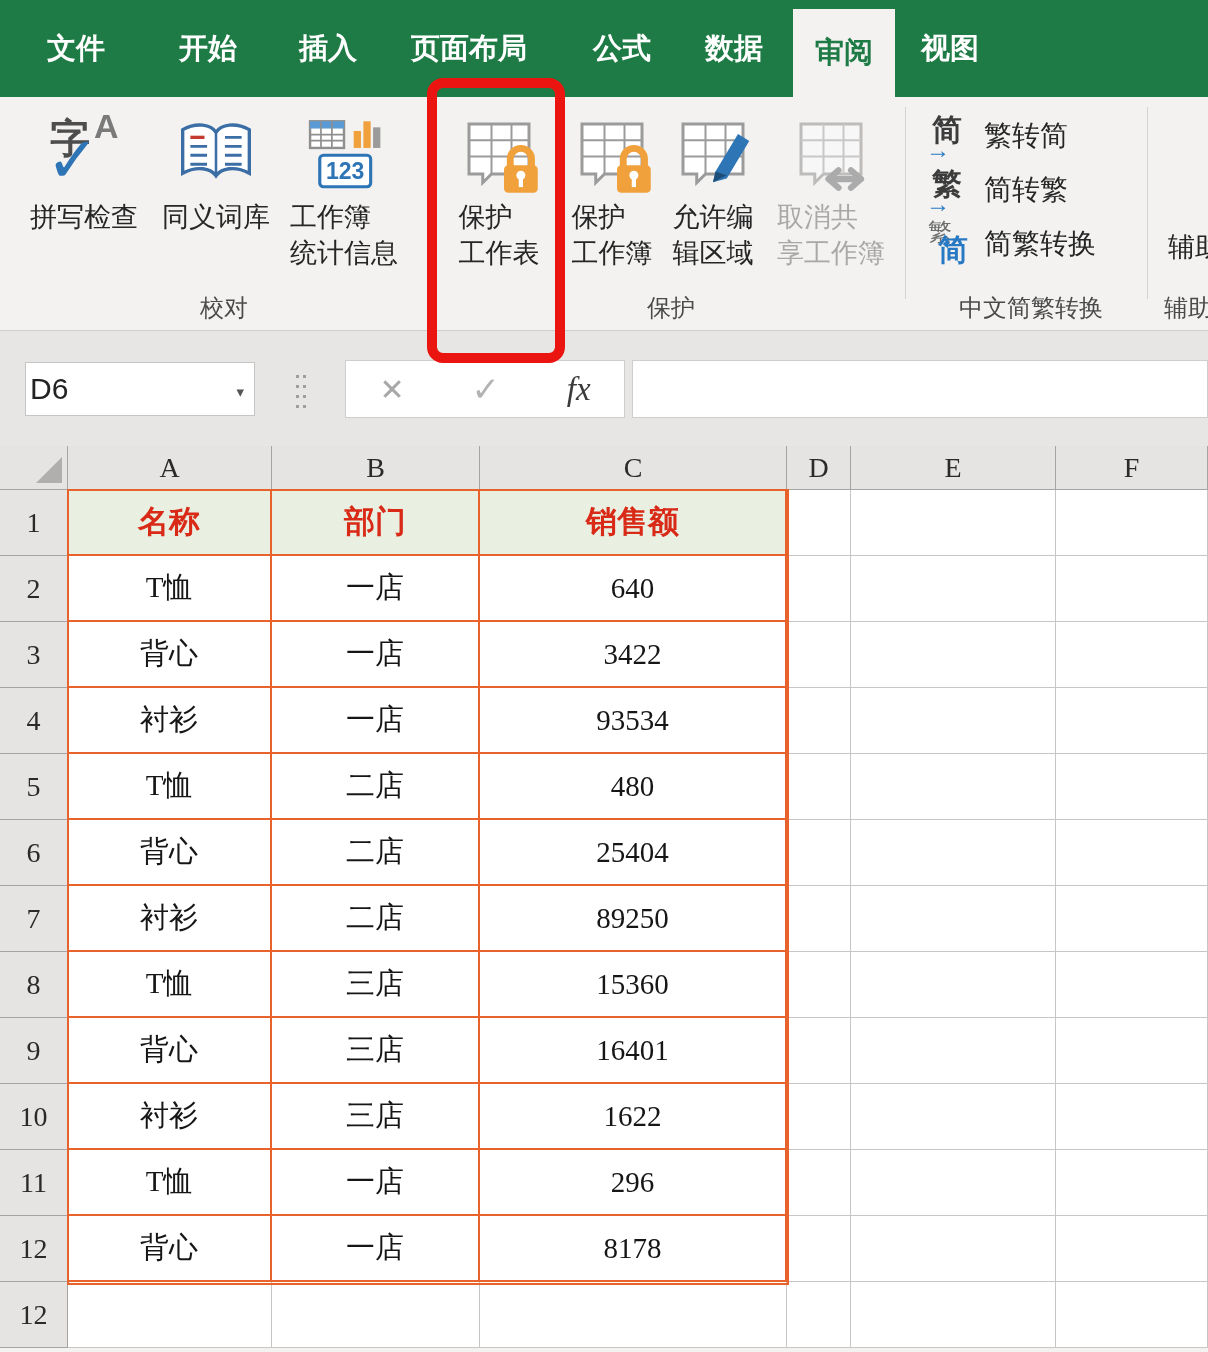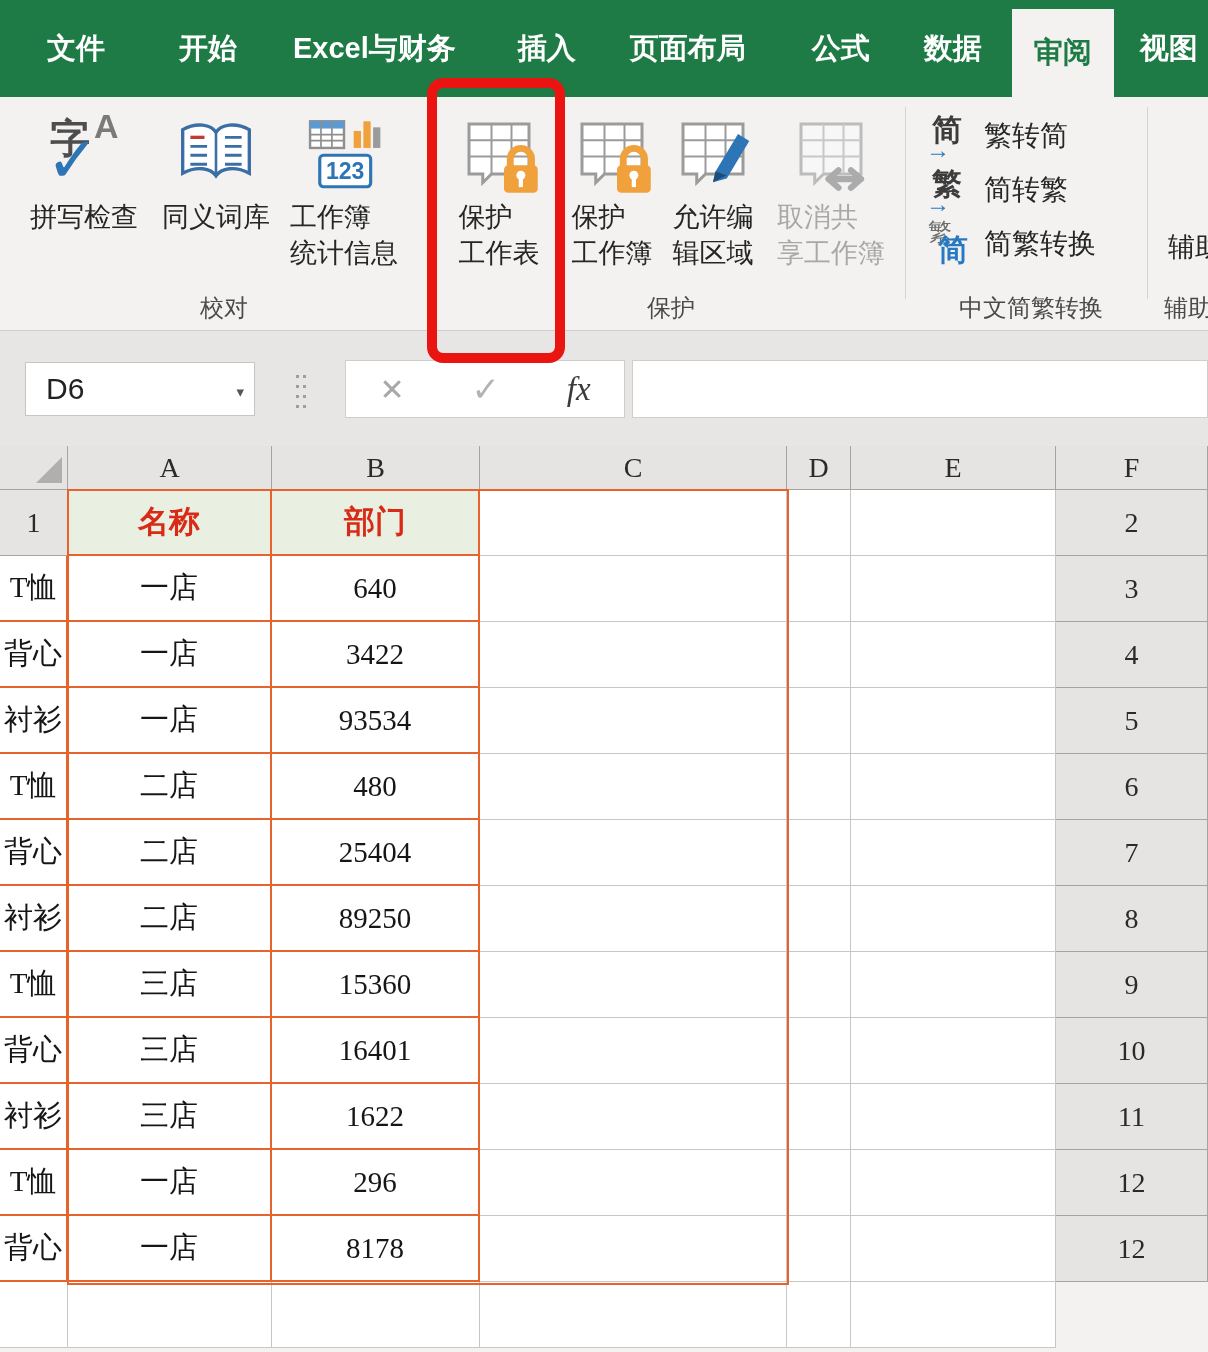--- a/index.html
+++ b/index.html
@@ -33,21 +33,21 @@
   .cjk .ch{position:absolute;left:4px;top:-2px;font-size:30px;color:#3c3c3c;font-weight:600;}
   .cjk .ar{position:absolute;left:-2px;bottom:-4px;font-size:24px;font-weight:700;color:#2779c4;}
   .cjk .back{position:absolute;left:0;top:-4px;font-size:24px;color:#6d6d6d;}
   .cjk .front{position:absolute;left:10px;top:10px;font-size:30px;font-weight:700;color:#2779c4;}
 
   .clip-btn{position:absolute;left:1168px;top:132px;font-size:27px;color:#262626;white-space:nowrap;}
 
   
   .frow{position:absolute;left:0;top:330px;width:1208px;height:116px;background:#e7e6e5;border-top:1px solid #cfcecd;}
   .namebox{position:absolute;left:25px;top:31px;width:230px;height:54px;background:#fff;border:1px solid #c6c5c4;
-           display:flex;align-items:center;padding-left:20px;box-sizing:border-box;font-size:30px;color:#222;}
+           display:flex;align-items:center;padding-left:4px;box-sizing:border-box;font-size:30px;color:#222;}
   .namebox .dd{position:absolute;right:10px;top:20px;font-size:15px;color:#555;}
   .splitter{position:absolute;left:296px;top:44px;height:38px;display:flex;gap:4px;}
   .splitter i{display:block;width:3px;height:100%;
      background:repeating-linear-gradient(#9f9e9d 0 3px,transparent 3px 10px);}
   .fxbox{position:absolute;left:345px;top:29px;width:280px;height:58px;background:#fff;border:1px solid #cfcecd;
          box-sizing:border-box;display:flex;align-items:center;justify-content:space-around;}
   .fxbox .x{font-size:30px;color:#a8a8a8;}
   .fxbox .ok{font-size:34px;color:#b3b3b3;}
   .fxbox .fx{font-family:"Liberation Serif","DejaVu Serif",serif;font-style:italic;font-size:33px;color:#3b3b3b;}
   .finput{position:absolute;left:632px;top:29px;width:576px;height:58px;background:#fff;border:1px solid #cfcecd;
@@ -91,21 +91,20 @@
       <rect x="36" y="41" width="27" height="22" rx="3.5" fill="#f0a13c"></rect>
       <circle cx="49.5" cy="49" r="3.6" fill="#fff"></circle>
       <rect x="47.8" y="51" width="3.4" height="7.5" fill="#fff"></rect>
     </symbol>
   </defs>
 </svg>
 
 <div class="tabbar">
   <div class="tab" style="margin-left:25px">文件</div>
   <div class="tab" style="margin-left:30px">开始</div>
-  <div class="tab" style="margin-left:12px">Excel与财务</div>
   <div class="tab" style="margin-left:18px">插入</div>
   <div class="tab" style="margin-left:10px">页面布局</div>
   <div class="tab" style="margin-left:22px">公式</div>
   <div class="tab" style="margin-left:10px">数据</div>
   <div class="tab active" style="margin-left:8px">审阅</div>
   <div class="tab" style="margin-left:10px;padding:0 16px">视图</div>
 </div>
 
 <div class="ribbon">
 
@@ -255,20 +254,21 @@
     </div>
     <div class="gc hd">A</div>
     <div class="gc hd">B</div>
     <div class="gc hd">C</div>
     <div class="gc hd">D</div>
     <div class="gc hd">E</div>
     <div class="gc hd">F</div>
     <div class="gc hd">1</div>
     <div class="gc cell tbl tbl-head">名称</div>
     <div class="gc cell tbl tbl-head">部门</div>
+    <div class="gc cell tbl tbl-head">销售额</div>
     <div class="gc cell"></div>
     <div class="gc cell"></div>
     <div class="gc cell"></div>
     <div class="gc hd">2</div>
     <div class="gc cell tbl">T恤</div>
     <div class="gc cell tbl">一店</div>
     <div class="gc cell tbl">640</div>
     <div class="gc cell"></div>
     <div class="gc cell"></div>
     <div class="gc cell"></div>

